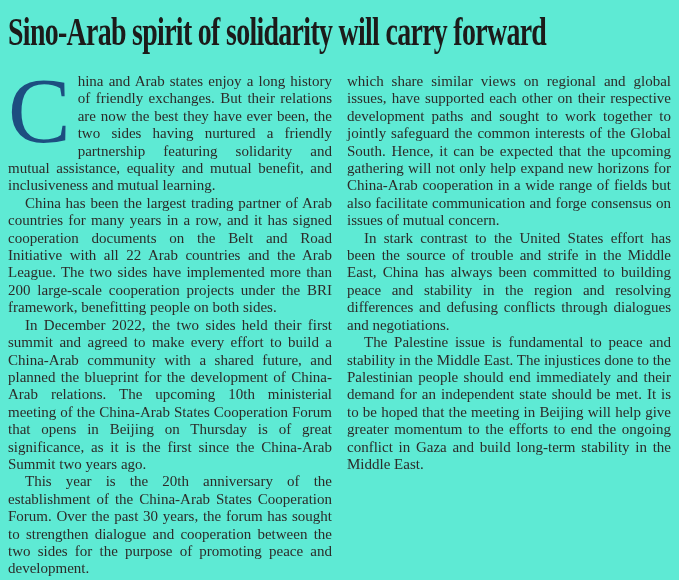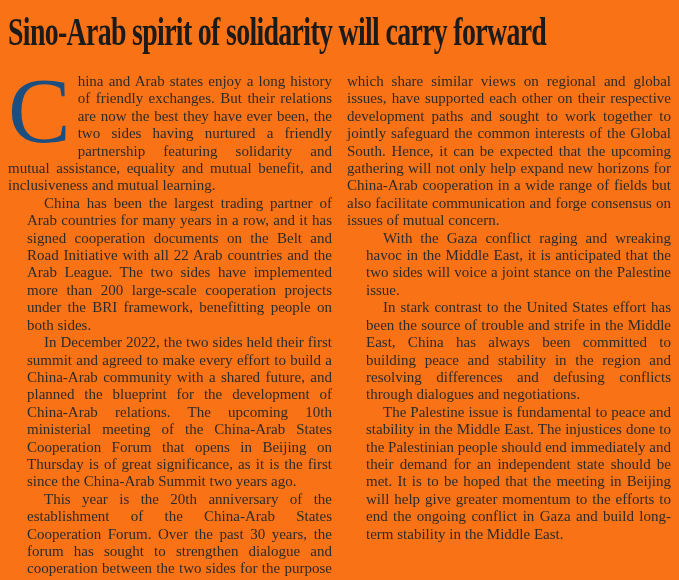--- a/index.html
+++ b/index.html
@@ -7,21 +7,21 @@
     width: 679px;
     height: 580px;
     background: #ffffff;
     overflow: hidden;
     font-family: "Liberation Serif", serif;
   }
   .page {
     width: 679px;
     height: 580px;
     padding: 8px 8px 0 8px;
-    background: #f97316;
+    background: #5eead4;
   }
   .headline {
     display: inline-block;
     white-space: nowrap;
     font-family: "Liberation Serif", serif;
     font-weight: 700;
     font-size: 41px;
     line-height: 42px;
     letter-spacing: -1px;
     color: #1c1b1a;
@@ -39,21 +39,21 @@
     min-width: 0;
   }
   .para {
     font-size: 15px;
     line-height: 17.4px;
     color: #2d2b29;
     text-align: justify;
     hyphens: auto;
     -webkit-hyphens: auto;
   }
-  .para.indent { text-indent: 17px; margin-left: 19px; }
+  .para.indent { text-indent: 17px; }
   .dropcap {
     float: left;
     font-size: 94px;
     line-height: 70px;
     height: 70px;
     margin: 2px 7px 0 0;
     color: #1d4e80;
     font-family: "Liberation Serif", serif;
   }
   .sel-highlight {
@@ -72,19 +72,18 @@
     <div class="col">
       <p class="para"><span class="dropcap">C</span><span>hina and Arab states enjoy a long history of friendly exchanges. But their relations are now the best they have ever been, the two sides having nurtured a friendly partnership featuring solidarity and mutual assistance, equality and mutual benefit, and inclusiveness and mutual learning.</span></p>
       <p class="para indent">China has been the largest trading partner of Arab countries for many years in a row, and it has signed cooperation documents on the Belt and Road Initiative with all 22 Arab countries and the Arab League. The two sides have implemented more than 200 large-scale cooperation projects under the BRI framework, benefitting people on both sides.</p>
       <p class="para indent">In December 2022, the two sides held their first summit and agreed to make every effort to build a China-Arab community with a shared future, and planned the blueprint for the development of China-Arab relations. The upcoming 10th ministerial meeting of the China-Arab States Cooperation Forum that opens in Beijing on Thursday is of great significance, as it is the first since the China-Arab Summit two years ago.</p>
       <p class="para indent">This year is the 20th anniversary of the establishment of the China-Arab States Cooperation Forum. Over the past 30 years, the forum has sought to strengthen dialogue and cooperation between the two sides for the purpose of promoting peace and development.</p>
       <p class="para indent">In an increasingly turbulent world, the two sides,</p>
     </div>
 
     <div class="col">
       <p class="para">which share similar views on regional and global issues, have supported each other on their respective development paths and sought to work together to jointly safeguard the common interests of the Global South. Hence, it can be expected that the upcoming gathering will not only help expand new horizons for China-Arab cooperation in a wide range of fields but also facilitate communication and forge consensus on issues of mutual concern.</p>
-      <p class="para indent">With the Gaza conflict raging and wreaking havoc in the Middle East, it is anticipated that the two sides will voice a joint stance on the Palestine issue.</p>
       <p class="para indent">In stark contrast to the United States effort has been the source of trouble and strife in the Middle East, China has always been committed to building peace and stability in the region and resolving differences and defusing conflicts through dialogues and negotiations.</p>
       <p class="para indent">The Palestine issue is fundamental to peace and stability in the Middle East. The injustices done to the Palestinian people should end immediately and their demand for an independent state should be met. It is to be hoped that the meeting in Beijing will help give greater momentum to the efforts to end the ongoing conflict in Gaza and build long-term stability in the Middle East.</p>
     </div>
 
   </div>
 </div>
 
 </body></html>

